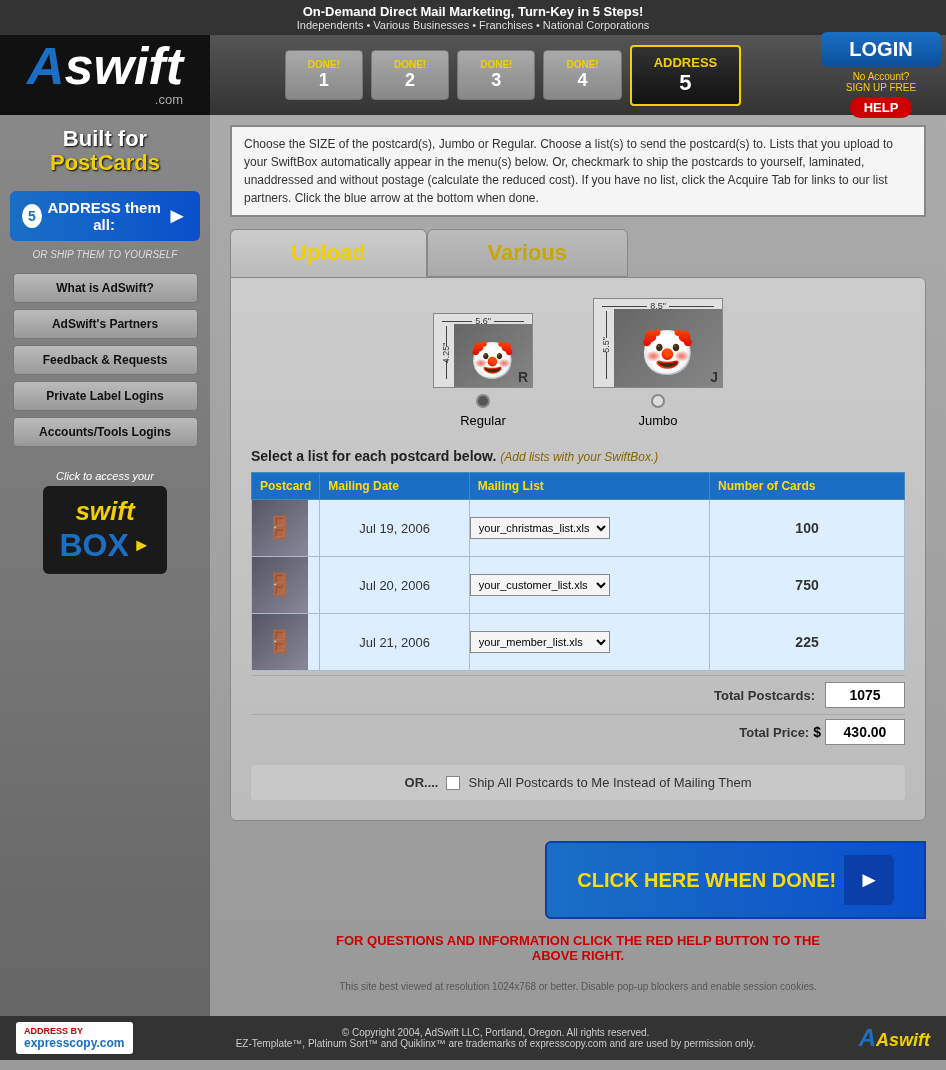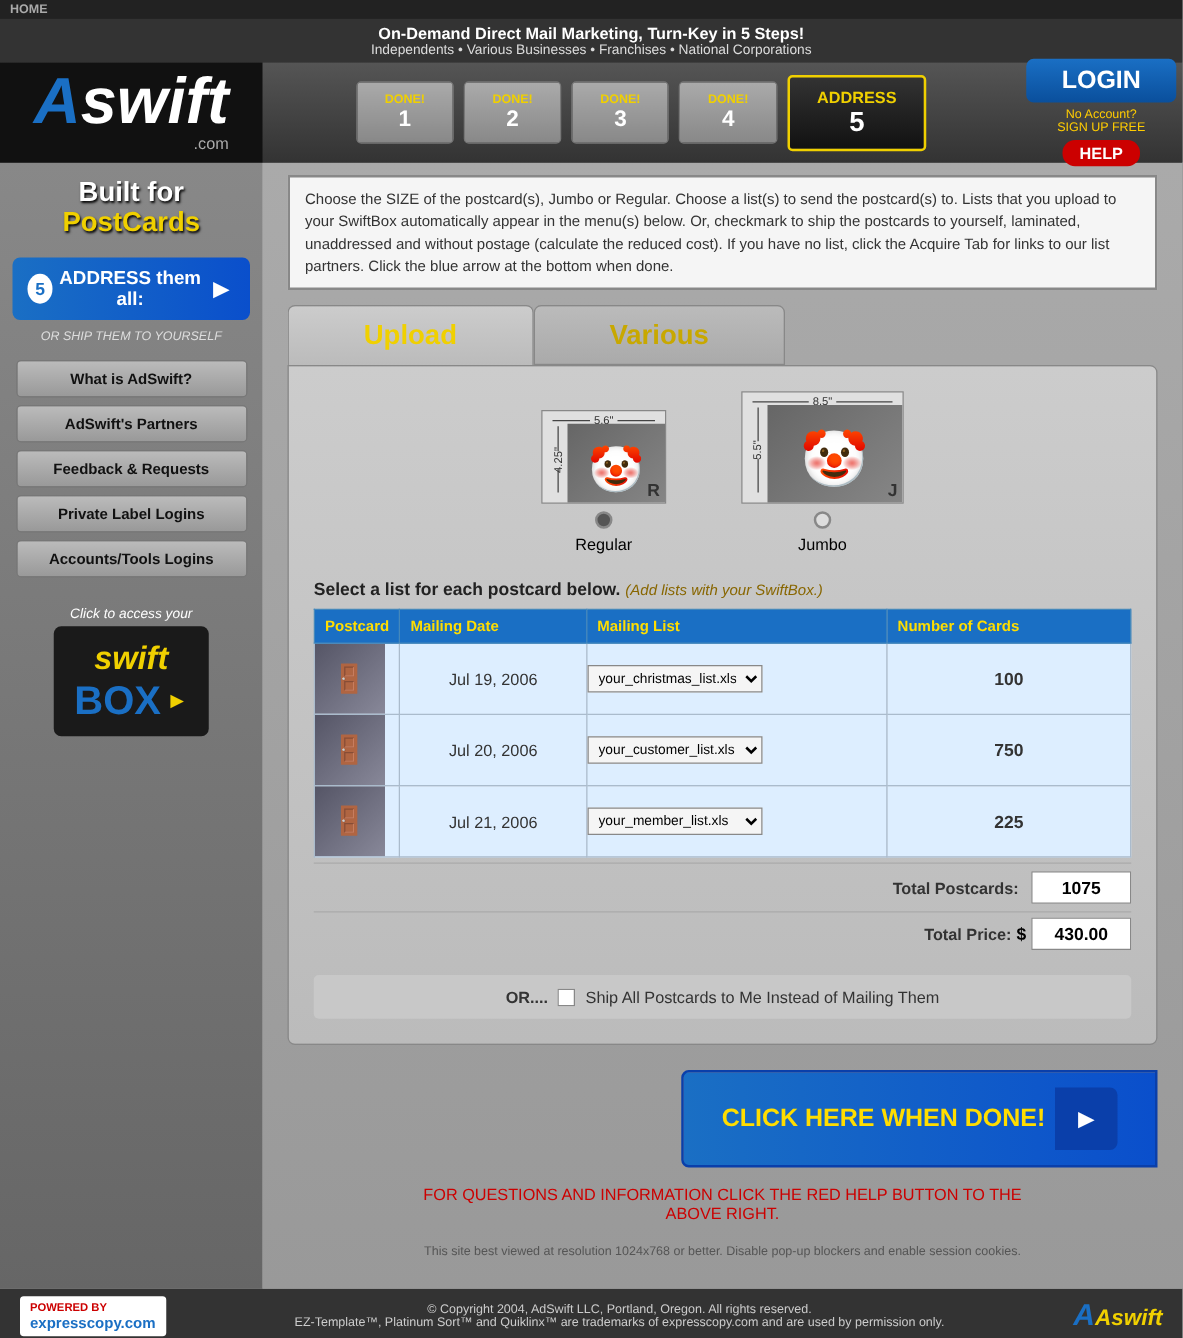--- a/index.html
+++ b/index.html
@@ -87,36 +87,33 @@
     .dollar-sign { font-weight: bold; font-size: 14px; }
 
     #ship-option { display: flex; align-items: center; justify-content: center; gap: 8px; margin-top: 16px; padding: 10px; font-size: 13px; color: #333; background: #c8c8c8; border-radius: 4px; }
     #ship-checkbox { width: 14px; height: 14px; border: 1px solid #888; background: #fff; display: inline-block; }
     #or-label { font-weight: bold; }
 
     #done-btn-row { display: flex; justify-content: flex-end; margin-top: 20px; }
     #click-done-btn { background: linear-gradient(to right, #1a6fc4, #0a4fcc); border-radius: 6px 0 0 6px; padding: 12px 30px; color: #ffdd00; font-size: 20px; font-weight: 900; cursor: pointer; display: flex; align-items: center; gap: 8px; border: 2px solid #0a3faa; }
     #done-arrow { background: #0a3faa; padding: 12px 14px; border-radius: 0 6px 6px 0; color: #fff; font-size: 22px; cursor: pointer; }
 
-    #footer-help { text-align: center; padding: 14px; color: #cc0000; font-size: 13px; font-weight: normal; }
+    #footer-help { text-align: center; padding: 14px; color: #cc0000; font-size: 13px; font-weight: bold; }
     #footer-tech { text-align: center; color: #555; font-size: 10px; padding: 4px; }
     #footer-bottom { background: #333; display: flex; align-items: center; justify-content: space-between; padding: 6px 16px; }
     #powered-by { background: #fff; padding: 4px 8px; border-radius: 3px; }
     #powered-text { color: #cc0000; font-size: 9px; font-weight: bold; }
     #expresscopy { color: #1a6fc4; font-size: 12px; font-weight: 900; }
     #copyright { color: #ccc; font-size: 10px; text-align: center; flex: 1; }
     #footer-logo { color: #f0d000; font-size: 18px; font-weight: 900; font-style: italic; }
   </style>
 </head>
 <body>
 
 <div id="header">
-  <div style="background:#222; padding:2px 8px; font-size:10px; color:#aaa; font-weight:bold;">
-    <span>HOME</span>
-  </div>
   <div id="header-top">
     <div>On-Demand Direct Mail Marketing, Turn-Key in 5 Steps!</div>
     <div class="sub">Independents • Various Businesses • Franchises • National Corporations</div>
   </div>
   <div id="header-logo-bar">
 
     <div id="logo-area">
       <div style="text-align:center;">
         <div style="font-size:52px; font-weight:900; font-style:italic; color:#fff; line-height:0.9;">
           <span style="color:#1a6fc4;">A</span><span>swift</span>
@@ -359,21 +356,21 @@
       <div>ABOVE RIGHT.</div>
     </div>
     <div id="footer-tech">This site best viewed at resolution 1024x768 or better. Disable pop-up blockers and enable session cookies.</div>
 
   </div>
 
 </div>
 
 <div id="footer-bottom">
   <div id="powered-by">
-    <div id="powered-text">POWERED BY</div>
+    <div id="powered-text">ADDRESS BY</div>
     <div id="expresscopy">expresscopy.com</div>
   </div>
   <div id="copyright">
     <div>© Copyright 2004, AdSwift LLC, Portland, Oregon. All rights reserved.</div>
     <div>EZ-Template™, Platinum Sort™ and Quiklinx™ are trademarks of expresscopy.com and are used by permission only.</div>
   </div>
   <div id="footer-logo">
     <span style="color:#1a6fc4; font-size:24px; font-weight:900; font-style:italic;">A</span><span style="color:#f0d000;">Aswift</span>
   </div>
 </div>

